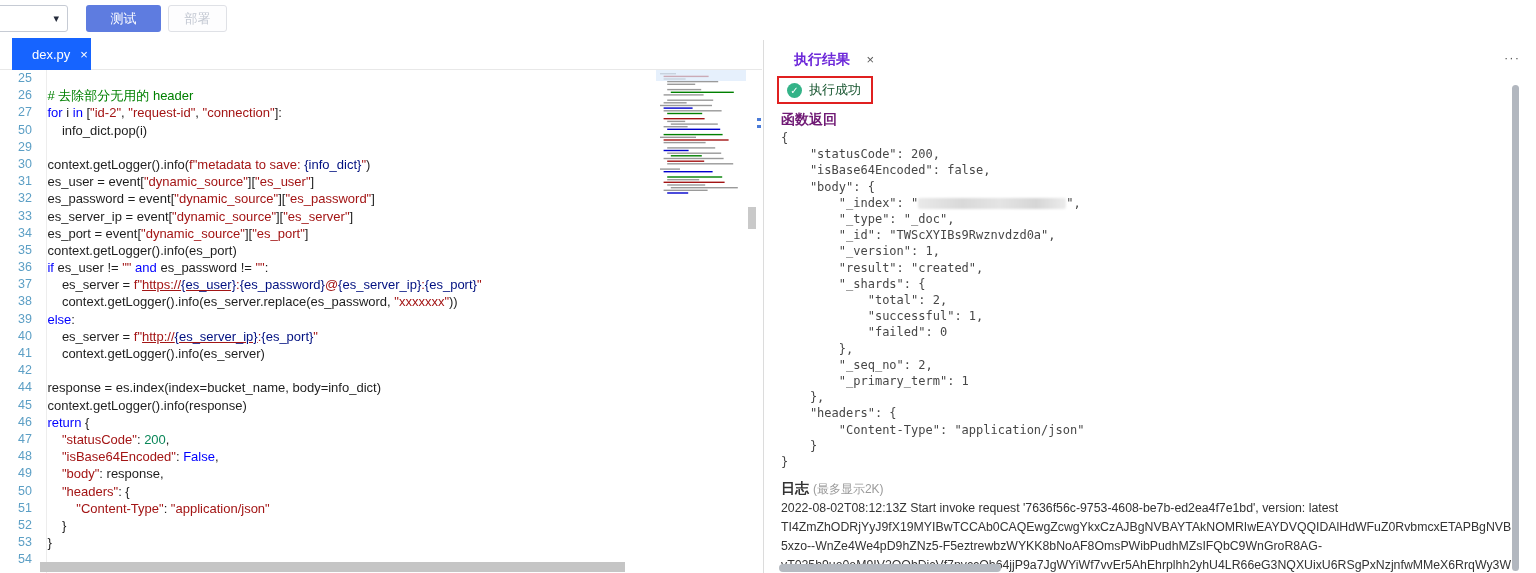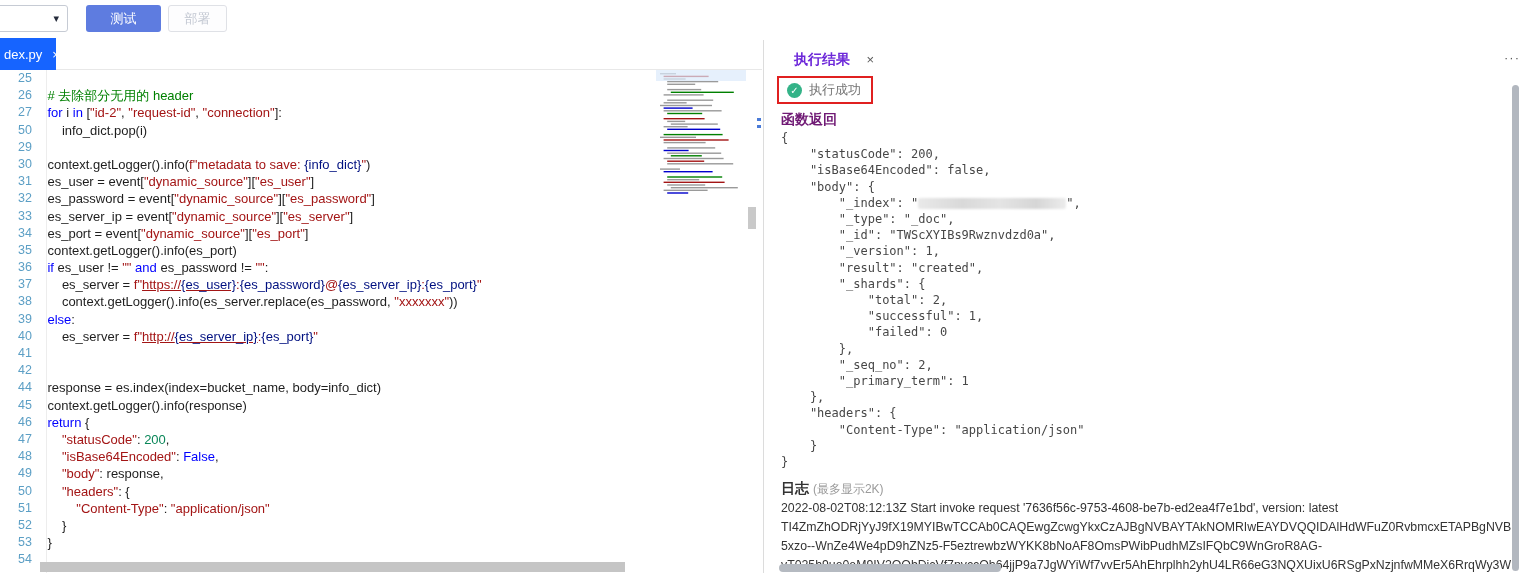--- a/index.html
+++ b/index.html
@@ -14,22 +14,22 @@
     align-items:center; justify-content:flex-end; padding-right:8px; cursor:pointer; }
   .version-select .caret { font-size:11px; color:#252b3a; line-height:1; }
   .btn { height:27px; border-radius:3px; font-size:13px; text-align:center; cursor:pointer; border:none; }
   .btn-test { position:absolute; left:86px; top:5px; width:75px; background:#5e7ce0; color:#fff; }
   .btn-deploy { position:absolute; left:168px; top:5px; width:59px; background:#fdfdfe;
     border:1px solid #dfe1e6; color:#c3c8d2; cursor:not-allowed;text-align:center; }
 
   
   .tabbar { position:absolute; left:0; top:38px; width:762px; height:32px; background:#fff;
     border-bottom:1px solid #e8e8e8; }
-  .tab { position:absolute; left:0; top:0; width:56px; height:32px; background:#1664ff;
-    color:#fff; display:flex; align-items:center; font-size:13px; padding-left:4px; cursor:pointer; }
+  .tab { position:absolute; left:12px; top:0; width:79px; height:32px; background:#1664ff;
+    color:#fff; display:flex; align-items:center; font-size:13px; padding-left:20px; cursor:pointer; }
   .tab-close { margin-left:10px; font-size:13px; color:#fff; cursor:pointer; }
 
   .editor { position:absolute; left:0; top:70px; width:762px; height:503px; background:#fff; overflow:hidden; }
   .code-row { position:relative; height:17.2px; white-space:pre;
     font-family:Liberation Sans, sans-serif; font-size:13px; line-height:17.2px; }
   .gutter { position:absolute; left:0; top:0; width:32px; text-align:right; color:#5c9fc5;
     font-size:12.5px; }
   .gutter-sep { position:absolute; left:46px; top:0; width:1px; height:503px; background:#ededed; }
   .code-text { position:absolute; left:33px; top:0; }
   .tk-p { color:#1e1e1e; }
@@ -53,21 +53,21 @@
   .rp-header { position:relative; height:34px; padding:10px 0 0 17px; }
   .rp-title { font-size:14px; font-weight:bold; color:#6d28d9; display:inline-block;margin-left:13px; }
   .rp-close { display:inline-block; margin-left:12px; color:#595959; font-size:13px; cursor:pointer; }
   .rp-more { position:absolute; right:16px; top:10px; color:#595959; font-size:13px;
     letter-spacing:1px; cursor:pointer; }
 
   .status-box { position:absolute; left:13px; top:36px; border:2px solid #e02020;
     padding:3px 10px 3px 8px; display:inline-flex; align-items:center; gap:7px; background:#fff; }
   .check-icon { width:15px; height:15px; border-radius:50%; background:#34b388; color:#fff;
     font-size:10px; line-height:15px; text-align:center; display:inline-block; }
-  .status-text { font-size:13px; color:#737373; }
+  .status-text { font-size:13px; color:#14532d; }
 
   .return-heading { position:absolute; left:17px; top:71px; font-size:14px; font-weight:bold; color:#701a75; }
   .json-return { position:absolute; left:17px; top:90px; font-family:"DejaVu Sans Mono", monospace;
     font-size:12px; line-height:16.2px; color:#474747; white-space:pre; }
   .redacted { display:inline-block; width:148px; height:11px; vertical-align:middle;
     background:linear-gradient(90deg,#e9e9e9,#d9d9d9 30%,#e4e4e4 55%,#d6d6d6 80%,#ececec);
     border-radius:2px; filter:blur(1px); }
 
   .log-heading { position:absolute; left:17px; top:440px; font-size:14px; color:#333; }
   .log-heading b { font-weight:bold; }
@@ -111,21 +111,21 @@
         <div class="code-row"><span class="gutter">31</span><span class="code-text"><span class="tk-p">    es_user = event[</span><span class="tk-s">"dynamic_source"</span><span class="tk-p">][</span><span class="tk-s">"es_user"</span><span class="tk-p">]</span></span></div>
         <div class="code-row"><span class="gutter">32</span><span class="code-text"><span class="tk-p">    es_password = event[</span><span class="tk-s">"dynamic_source"</span><span class="tk-p">][</span><span class="tk-s">"es_password"</span><span class="tk-p">]</span></span></div>
         <div class="code-row"><span class="gutter">33</span><span class="code-text"><span class="tk-p">    es_server_ip = event[</span><span class="tk-s">"dynamic_source"</span><span class="tk-p">][</span><span class="tk-s">"es_server"</span><span class="tk-p">]</span></span></div>
         <div class="code-row"><span class="gutter">34</span><span class="code-text"><span class="tk-p">    es_port = event[</span><span class="tk-s">"dynamic_source"</span><span class="tk-p">][</span><span class="tk-s">"es_port"</span><span class="tk-p">]</span></span></div>
         <div class="code-row"><span class="gutter">35</span><span class="code-text"><span class="tk-p">    context.getLogger().info(es_port)</span></span></div>
         <div class="code-row"><span class="gutter">36</span><span class="code-text"><span class="tk-k">    if</span><span class="tk-p"> es_user != </span><span class="tk-s">""</span><span class="tk-p"> </span><span class="tk-k">and</span><span class="tk-p"> es_password != </span><span class="tk-s">""</span><span class="tk-p">:</span></span></div>
         <div class="code-row"><span class="gutter">37</span><span class="code-text"><span class="tk-p">        es_server = </span><span class="tk-s">f"</span><span class="tk-u">https://</span><span class="tk-uv">{es_user}</span><span class="tk-s">:</span><span class="tk-v">{es_password}</span><span class="tk-s">@</span><span class="tk-v">{es_server_ip}</span><span class="tk-s">:</span><span class="tk-v">{es_port}</span><span class="tk-s">"</span></span></div>
         <div class="code-row"><span class="gutter">38</span><span class="code-text"><span class="tk-p">        context.getLogger().info(es_server.replace(es_password, </span><span class="tk-s">"xxxxxxx"</span><span class="tk-p">))</span></span></div>
         <div class="code-row"><span class="gutter">39</span><span class="code-text"><span class="tk-k">    else</span><span class="tk-p">:</span></span></div>
         <div class="code-row"><span class="gutter">40</span><span class="code-text"><span class="tk-p">        es_server = </span><span class="tk-s">f"</span><span class="tk-u">http://</span><span class="tk-uv">{es_server_ip}</span><span class="tk-s">:</span><span class="tk-v">{es_port}</span><span class="tk-s">"</span></span></div>
-        <div class="code-row"><span class="gutter">41</span></div>
+        <div class="code-row"><span class="gutter">41</span><span class="code-text"><span class="tk-p">        context.getLogger().info(es_server)</span></span></div>
         <div class="code-row"><span class="gutter">42</span><span class="code-text"></span></div>
         <div class="code-row"><span class="gutter">44</span><span class="code-text"><span class="tk-p">    response = es.index(index=bucket_name, body=info_dict)</span></span></div>
         <div class="code-row"><span class="gutter">45</span><span class="code-text"><span class="tk-p">    context.getLogger().info(response)</span></span></div>
         <div class="code-row"><span class="gutter">46</span><span class="code-text"><span class="tk-k">    return</span><span class="tk-p"> {</span></span></div>
         <div class="code-row"><span class="gutter">47</span><span class="code-text"><span class="tk-p">        </span><span class="tk-s">"statusCode"</span><span class="tk-p">: </span><span class="tk-n">200</span><span class="tk-p">,</span></span></div>
         <div class="code-row"><span class="gutter">48</span><span class="code-text"><span class="tk-p">        </span><span class="tk-s">"isBase64Encoded"</span><span class="tk-p">: </span><span class="tk-k">False</span><span class="tk-p">,</span></span></div>
         <div class="code-row"><span class="gutter">49</span><span class="code-text"><span class="tk-p">        </span><span class="tk-s">"body"</span><span class="tk-p">: response,</span></span></div>
         <div class="code-row"><span class="gutter">50</span><span class="code-text"><span class="tk-p">        </span><span class="tk-s">"headers"</span><span class="tk-p">: {</span></span></div>
         <div class="code-row"><span class="gutter">51</span><span class="code-text"><span class="tk-p">            </span><span class="tk-s">"Content-Type"</span><span class="tk-p">: </span><span class="tk-s">"application/json"</span></span></div>
         <div class="code-row"><span class="gutter">52</span><span class="code-text"><span class="tk-p">        }</span></span></div>

